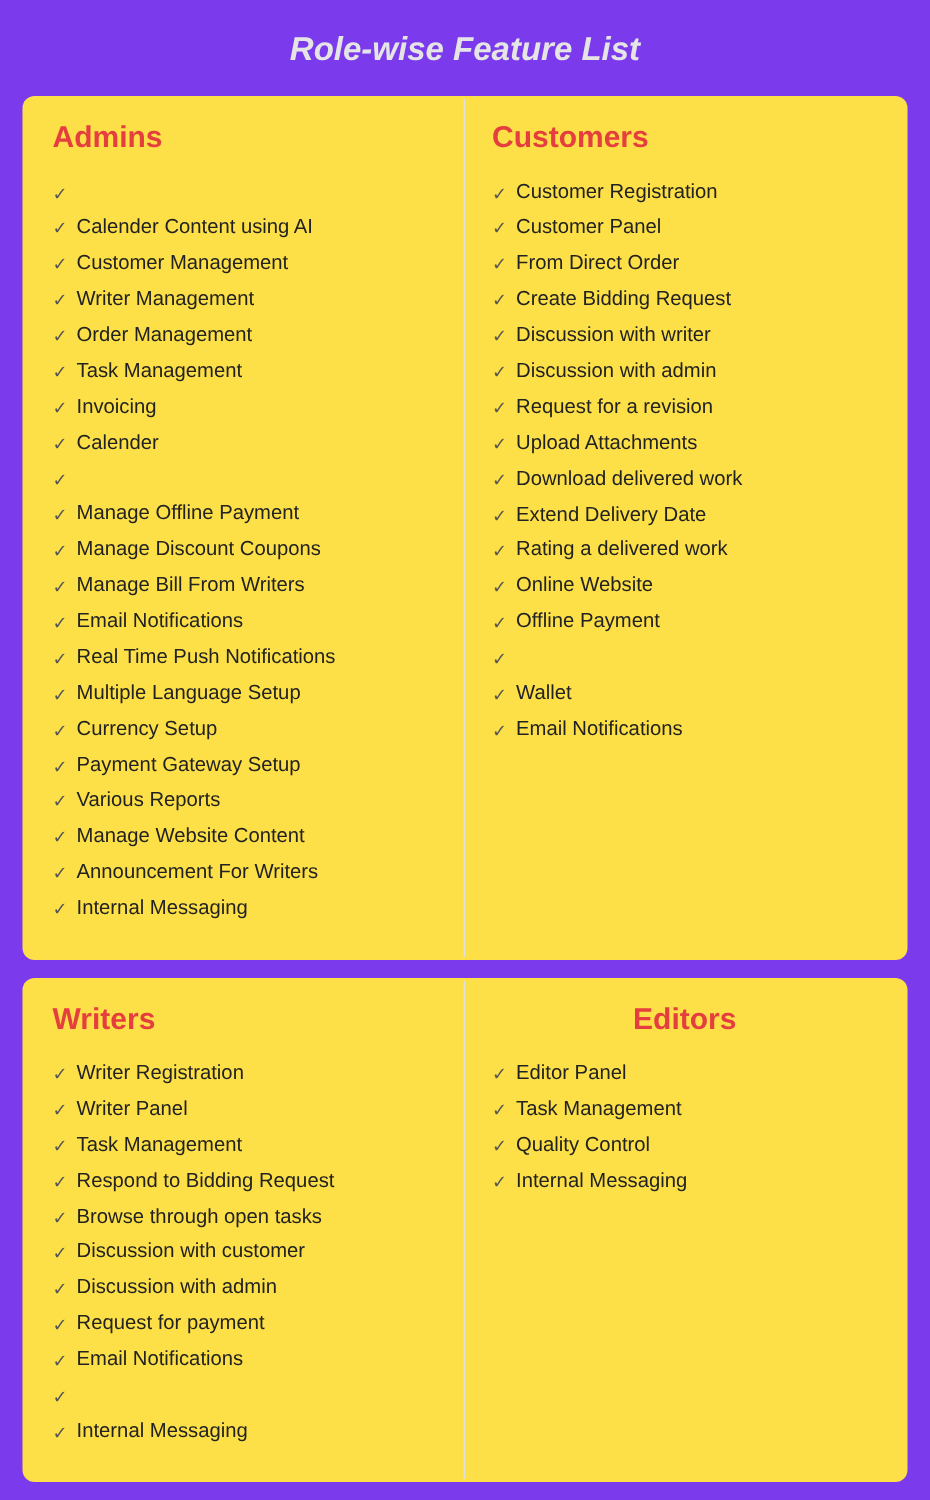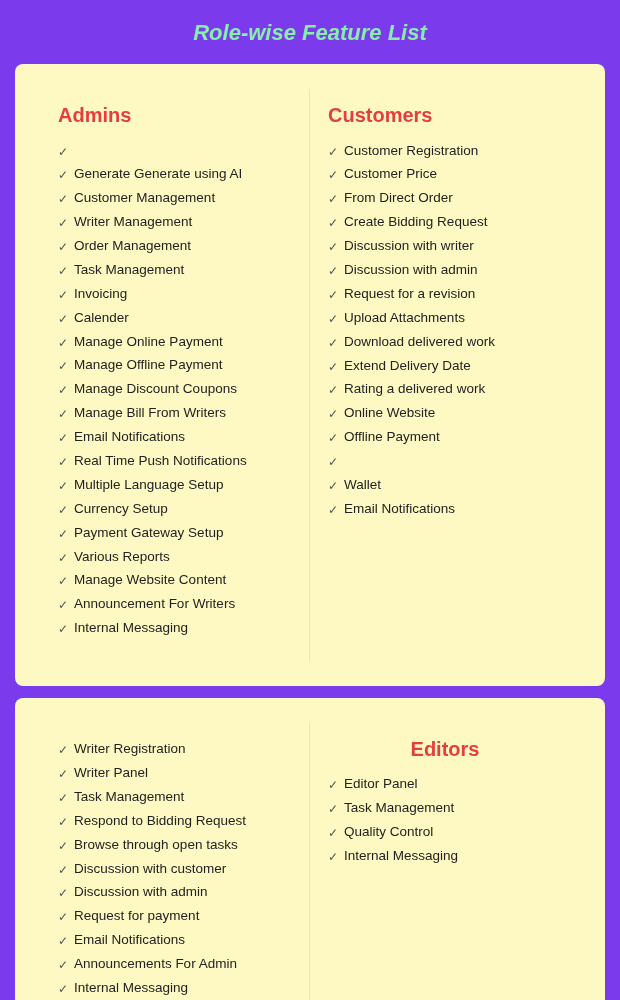--- a/index.html
+++ b/index.html
@@ -9,33 +9,33 @@
       min-height: 1000px;
       background-color: #7c3aed;
       font-family: 'Segoe UI', Arial, sans-serif;
       display: flex;
       flex-direction: column;
       align-items: center;
       padding: 20px 15px 30px;
     }
 
     .page-title {
-      color: #86efac;
+      color: #e5e5e5;
       font-size: 22px;
       font-style: italic;
       font-weight: 700;
       margin-bottom: 18px;
       text-align: center;
     }
 
     .outer-card {
-      background: #fef9c3;
+      background: #fde047;
       border-radius: 8px;
       width: 100%;
-      padding: 25px;
+      padding: 2px;
       margin-bottom: 12px;
     }
 
     .grid-2 {
       display: grid;
       grid-template-columns: 1fr 1fr;
       gap: 0;
     }
 
     .section {
@@ -88,21 +88,21 @@
   <div class="grid-2">
 
     <div class="section section-divider-v">
       <div class="section-title admins-title">Admins</div>
       <ul class="feature-list" id="admins-list">
           <li>
             <span class="check-icon">✓</span>
           </li>
           <li>
             <span class="check-icon">✓</span>
-            <span>Generate Generate using AI</span>
+            <span>Calender Content using AI</span>
           </li>
           <li>
             <span class="check-icon">✓</span>
             <span>Customer Management</span>
           </li>
           <li>
             <span class="check-icon">✓</span>
             <span>Writer Management</span>
           </li>
           <li>
@@ -116,21 +116,20 @@
           <li>
             <span class="check-icon">✓</span>
             <span>Invoicing</span>
           </li>
           <li>
             <span class="check-icon">✓</span>
             <span>Calender</span>
           </li>
           <li>
             <span class="check-icon">✓</span>
-            <span>Manage Online Payment</span>
           </li>
           <li>
             <span class="check-icon">✓</span>
             <span>Manage Offline Payment</span>
           </li>
           <li>
             <span class="check-icon">✓</span>
             <span>Manage Discount Coupons</span>
           </li>
           <li>
@@ -178,21 +177,21 @@
 
     <div class="section">
       <div class="section-title customers-title">Customers</div>
       <ul class="feature-list" id="customers-list">
           <li>
             <span class="check-icon">✓</span>
             <span>Customer Registration</span>
           </li>
           <li>
             <span class="check-icon">✓</span>
-            <span>Customer Price</span>
+            <span>Customer Panel</span>
           </li>
           <li>
             <span class="check-icon">✓</span>
             <span>From Direct Order</span>
           </li>
           <li>
             <span class="check-icon">✓</span>
             <span>Create Bidding Request</span>
           </li>
           <li>
@@ -244,20 +243,21 @@
           </li>
         </ul>
     </div>
   </div>
 </div>
 
 <div class="outer-card">
   <div class="grid-2">
 
     <div class="section section-divider-v">
+      <div class="section-title writers-title">Writers</div>
       <ul class="feature-list" id="writers-list">
           <li>
             <span class="check-icon">✓</span>
             <span>Writer Registration</span>
           </li>
           <li>
             <span class="check-icon">✓</span>
             <span>Writer Panel</span>
           </li>
           <li>
@@ -283,21 +283,20 @@
           <li>
             <span class="check-icon">✓</span>
             <span>Request for payment</span>
           </li>
           <li>
             <span class="check-icon">✓</span>
             <span>Email Notifications</span>
           </li>
           <li>
             <span class="check-icon">✓</span>
-            <span>Announcements For Admin</span>
           </li>
           <li>
             <span class="check-icon">✓</span>
             <span>Internal Messaging</span>
           </li>
         </ul>
     </div>
 
     <div class="section">
       <div class="section-title editors-title">Editors</div>

